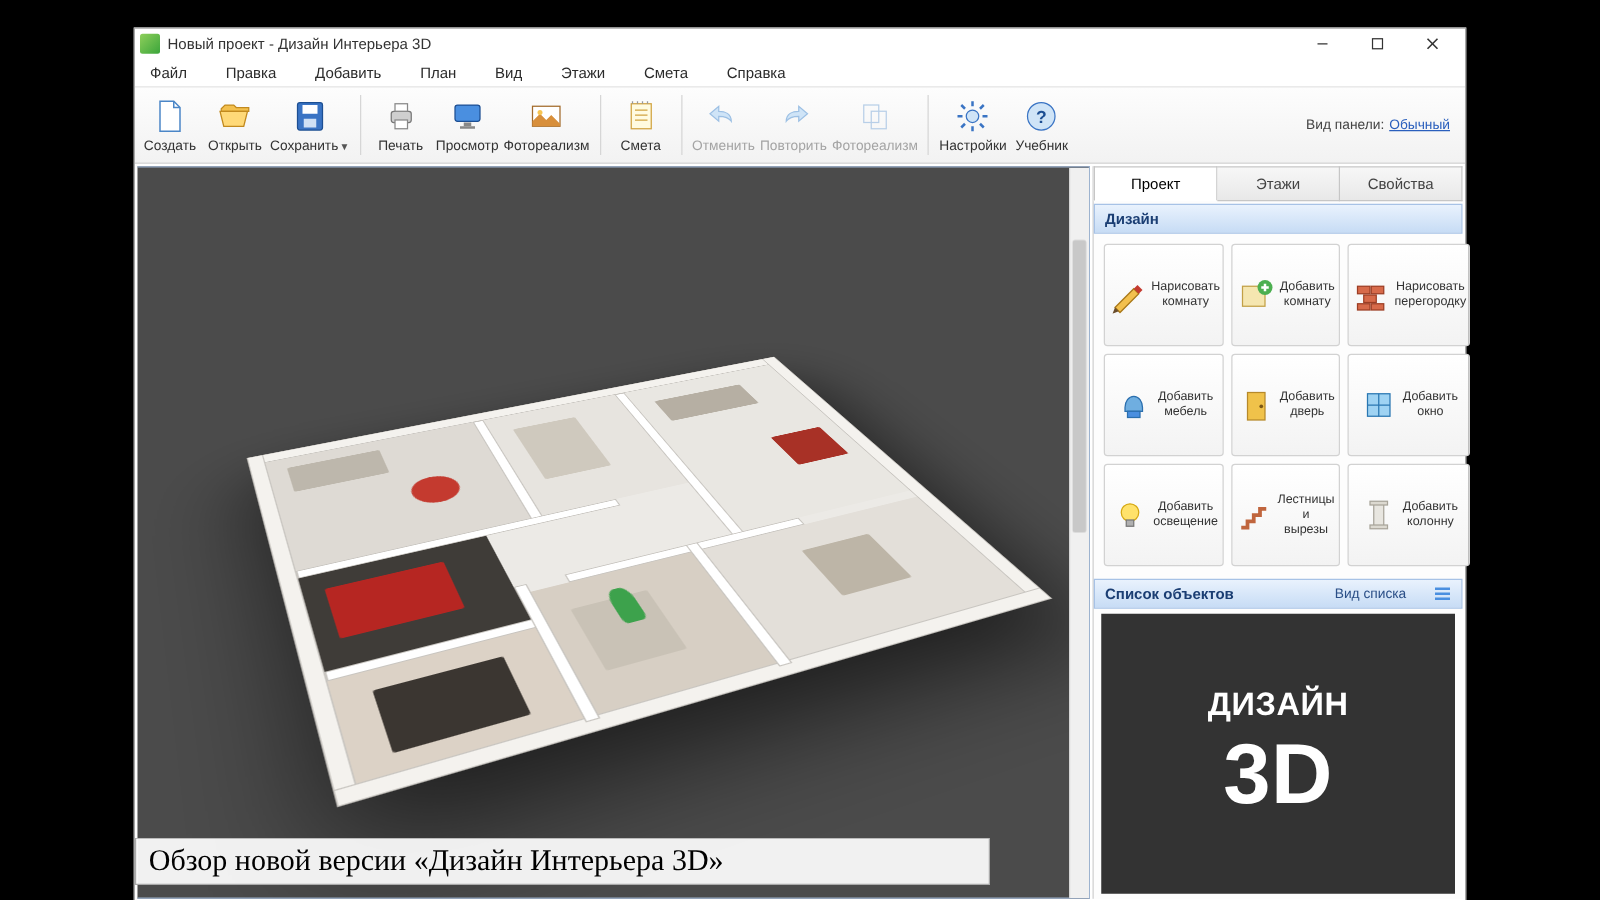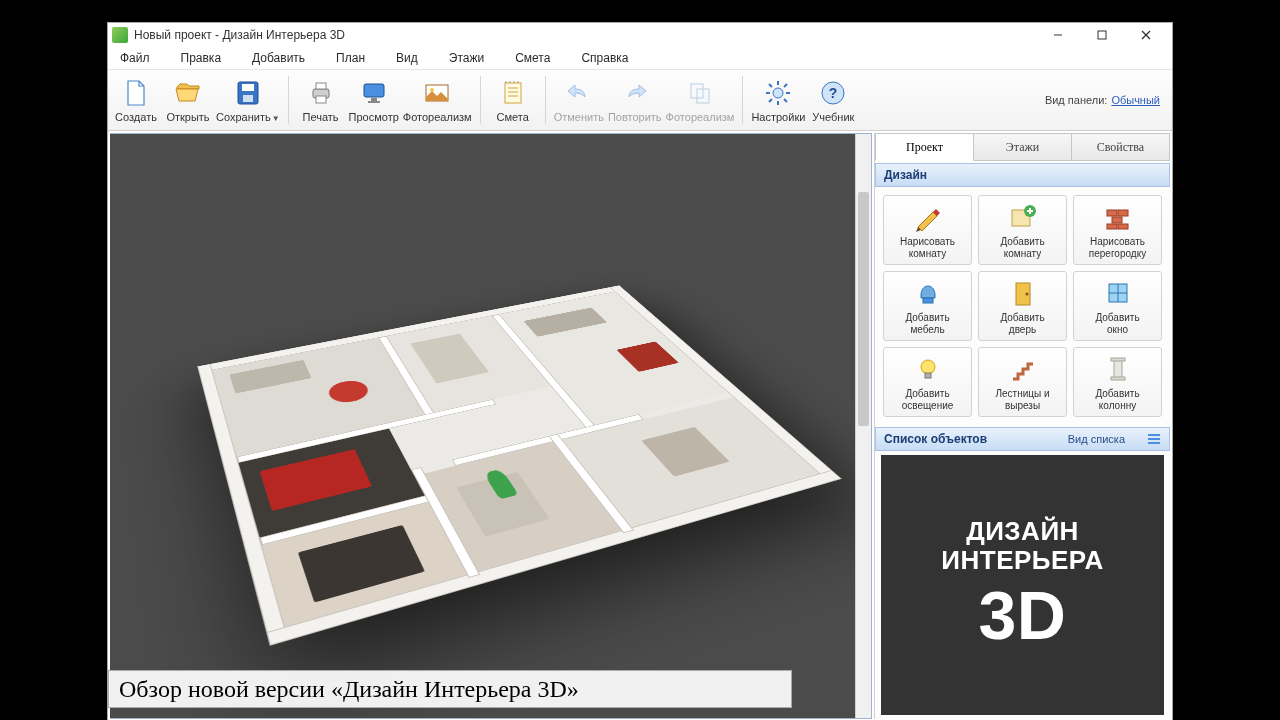--- a/index.html
+++ b/index.html
@@ -97,21 +97,21 @@
   position:absolute; left:2px; right:2px; top:10%; height:40%;
   background:#c8c8c8; border-radius:2px;
 }
 .sidepanel {
   width: 296px; background:#fdfdfd;
   display:flex; flex-direction:column;
   border-left:1px solid #d0d0d0;
   margin:2px 2px 2px 0;
 }
 .tabs {
-  display:flex; height:28px;font-family:Liberation Serif, serif;
+  display:flex; height:28px;
 }
 .tab {
   flex:1; display:flex; align-items:center; justify-content:center;
   font-size: 12px;
   background: linear-gradient(#f7f7f7,#e8e8e8);
   border:1px solid #c6c6c6; border-left:none;
   color:#444;
 }
 .tab:first-child { border-left:1px solid #c6c6c6; }
 .tab.active { background:#fff; border-bottom-color:#fff; color:#000; }
@@ -126,24 +126,24 @@
 }
 .section-hdr .hdr-right {
   margin-left:auto; font-weight:normal; font-size:11px; color:#2b4f87;
   display:flex; align-items:center; gap:22px;
 }
 .design-grid {
   display:grid; grid-template-columns: repeat(3, 1fr);
   gap:6px; padding:8px 8px;
 }
 .dbtn {
-  height: 70px;
+  height: 82px;
   border:1px solid #d2d2d2; border-radius:3px;
   background: linear-gradient(#ffffff,#f3f3f3);
-  display:flex; flex-direction:column; align-items:center; justify-content:center;
+  display:flex; align-items:center; justify-content:center;
   font-size: 10px; color:#333; line-height:1.2; text-align:center;
   padding: 0 2px; gap:3px;
 }
 .dbtn .dicon { width:32px; height:32px; display:flex; align-items:center; justify-content:center; }
 .objlist {
   flex:1; margin:4px 6px 4px 6px;
   background:#333; color:#fff;
   display:flex; align-items:center; justify-content:center;
   text-align:center; font-weight:800;
   font-size: 26px; line-height:1.1;
@@ -497,21 +497,20 @@
                 <rect x="1" y="6" width="12" height="2" fill="#4a8fe0"></rect>
                 <rect x="1" y="10" width="12" height="2" fill="#4a8fe0"></rect>
               </svg>
           </span>
         </span>
       </div>
 
       <div class="objlist">
         <div class="logo">
           <div>ДИЗАЙН</div>
-          <div>ИНТЕРЬЕРА</div>
           <div class="three">3D</div>
         </div>
       </div>
     </div>
   </div>
 </div>
 
 <div class="caption-bar">
   <span>Обзор новой версии «Дизайн Интерьера 3D»</span>
 </div>

